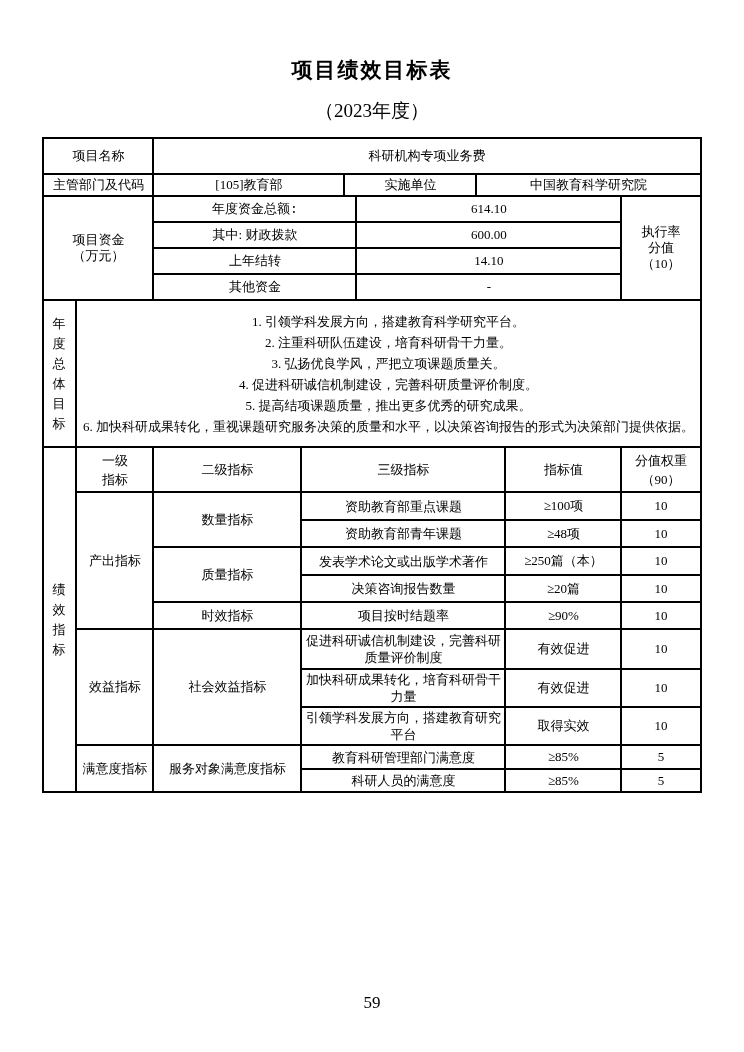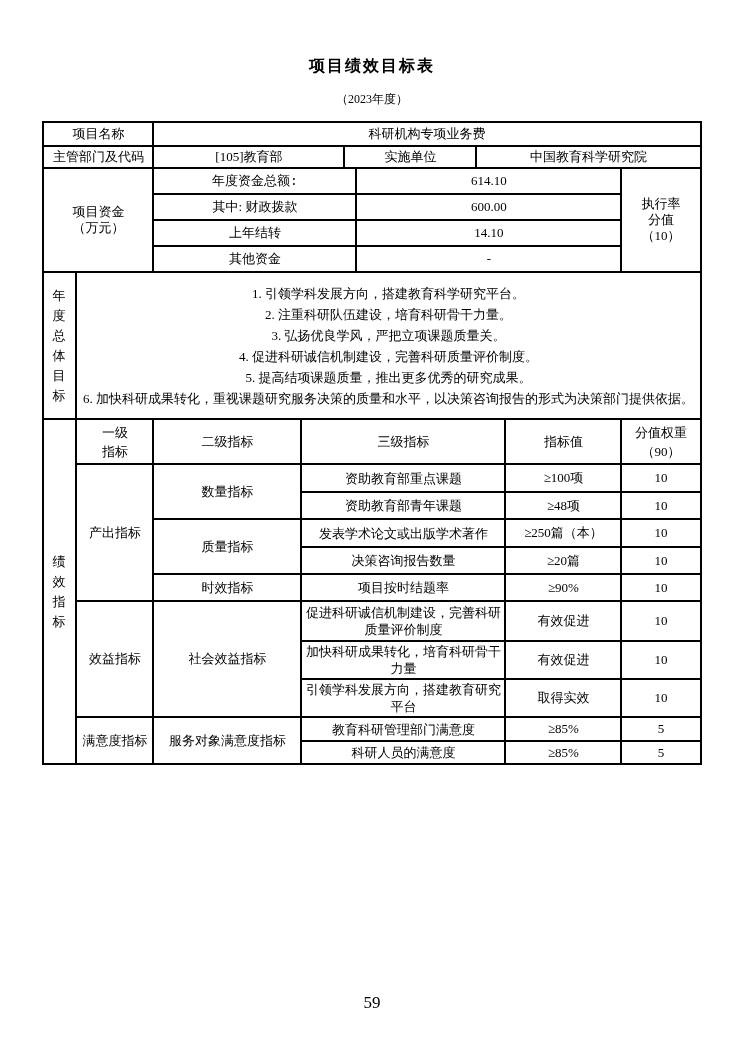--- a/index.html
+++ b/index.html
@@ -1,31 +1,31 @@
 <!DOCTYPE html>
 <html><head>
 <meta charset="utf-8">
 <style>
   html,body{margin:0;padding:0;}
   body{
     width:744px;height:1052px;background:#ffffff;color:#000000;
     font-family:"Liberation Serif","DejaVu Serif",serif;
     position:relative;overflow:hidden;
   }
-  .title{padding-top:56px;text-align:center;font-size:16px;font-weight:bold;letter-spacing:2px;}
-  .subtitle{margin-top:14px;text-align:center;font-size:12px;}
+  .title{padding-top:56px;text-align:center;font-size:21px;font-weight:bold;letter-spacing:2px;}
+  .subtitle{margin-top:14px;text-align:center;font-size:19px;}
   table.main{
     border-collapse:collapse;table-layout:fixed;width:657px;margin:13px auto 0;
   }
   table.main td{
     border:2px solid #000;font-size:13px;text-align:center;vertical-align:middle;
     padding:1px 3px;overflow:hidden;word-break:break-word;
   }
   
-  tr.rh27{height:24px;margin-top:24px;} tr.rh28{height:14px;} tr.rh26{height:26px;}
+  tr.rh27{height:36px;margin-top:24px;} tr.rh28{height:14px;} tr.rh26{height:26px;}
   tr.rgoals{height:147px;} tr.rhead{height:45px;}
   tr.ri28{height:28px;} tr.ri27{height:27px;} tr.ri40{height:40px;}
   tr.ri38{height:38px;} tr.ri24{height:24px;} tr.ri23{height:23px;border-radius:10px;}
   
   td.fl-left{text-align:left;padding-left:8px;font-family:Liberation Mono, monospace;}
   td.fl-right{text-align:right;padding-right:9px;}
   td.fval{text-align:right;padding-right:5px;}
   td.l3{text-align:left;padding-left:5px;padding-right:4px;line-height:17px;}
   td.goals{text-align:left;padding:4px 10px;line-height:21px;}
   .vtext{width:15px;margin:0 auto;word-break:break-all;line-height:20px;text-align:left;}

